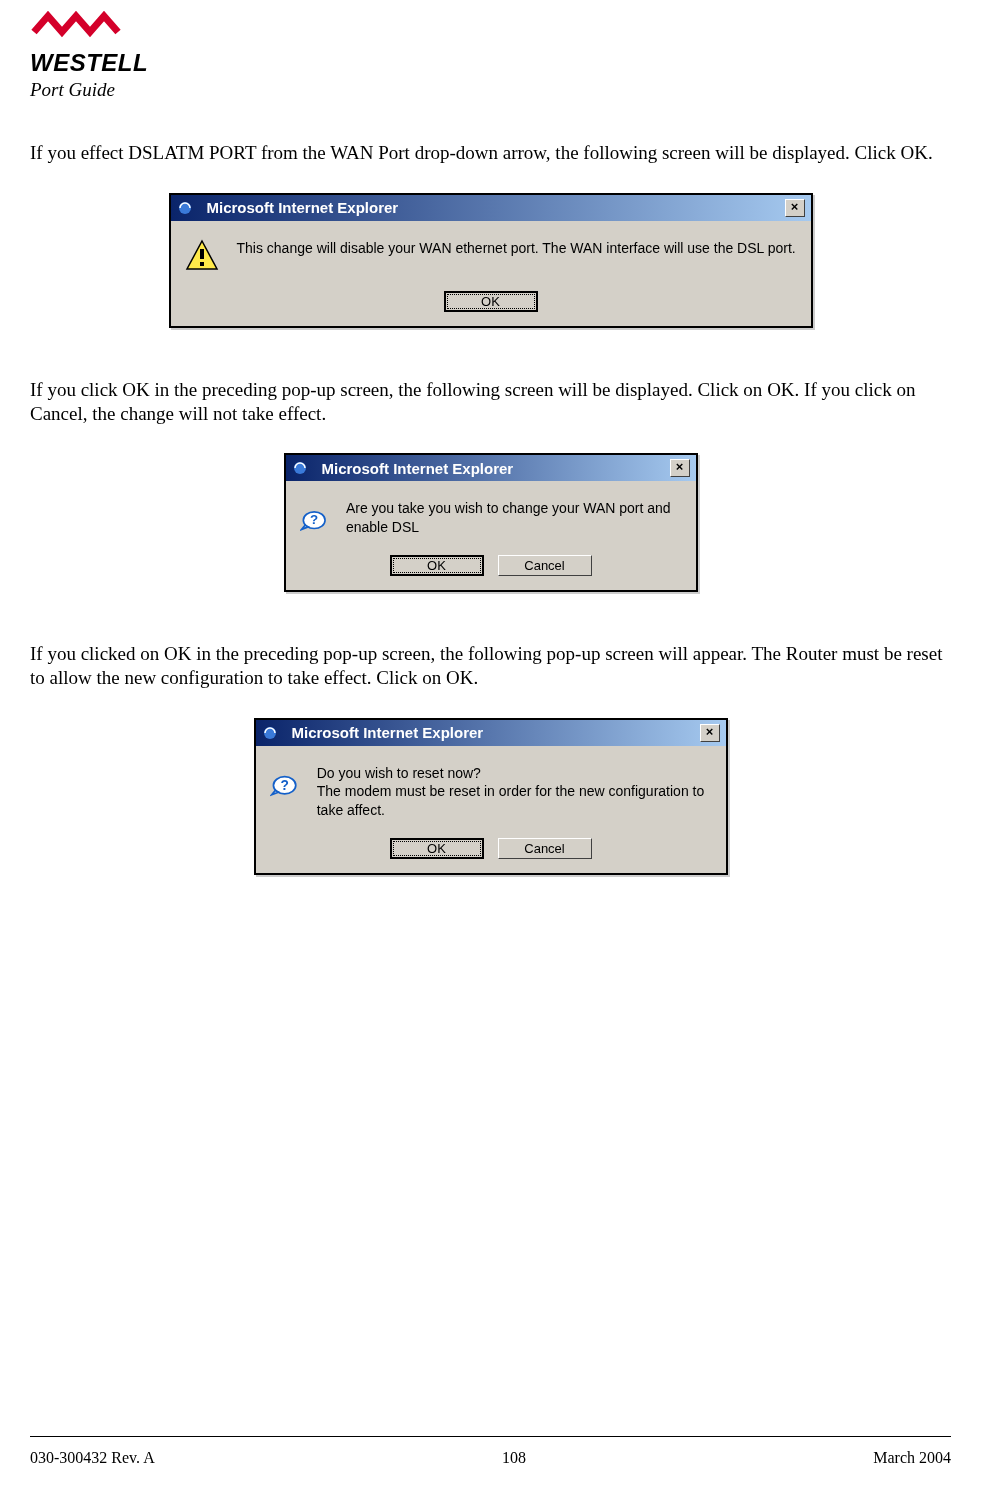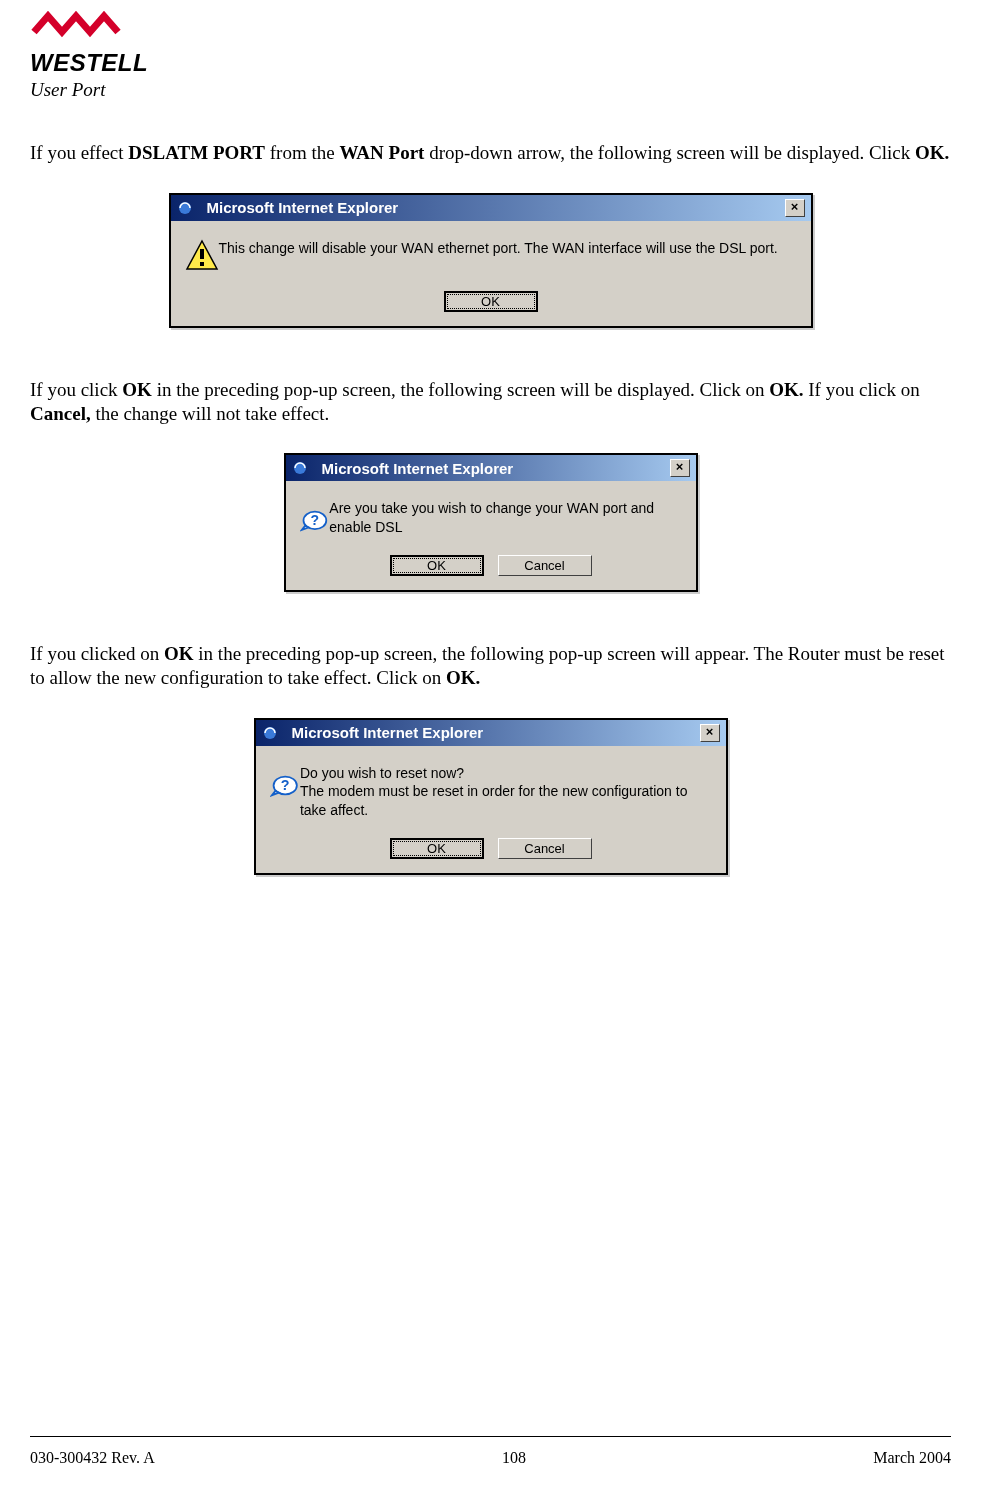--- a/index.html
+++ b/index.html
@@ -39,21 +39,21 @@
     font-size: 19px;
     margin-top: 2px;
   }
   .content {
     margin-top: 40px;
   }
   .para {
     margin: 0 0 28px 0;
     line-height: 1.25;
   }
-  .b { font-weight: bold; }
+  .b { font-weight: normal; }
 
   
   .dialog-wrap {
     display: flex;
     justify-content: center;
     margin-bottom: 50px;
   }
   .dialog {
     border: 2px solid #000;
     background: #d4d0c8;
@@ -97,21 +97,21 @@
     line-height:14px;
     text-align:center;
     cursor: default;
   }
   .dlg-body {
     padding: 18px 14px 14px 14px;
   }
   .dlg-row {
     display: flex;
     align-items: flex-start;
-    gap: 0;
+    gap: 18px;
   }
   .dlg-msg {
     font-size: 14px;
     color:#000;
     line-height:1.35;
   }
   .btn-row {
     display:flex;
     justify-content:center;
     gap: 14px;
@@ -158,21 +158,21 @@
 
 <div class="page">
 
   <div class="header">
     <div class="logo-block">
       <svg class="" width="92" height="38" viewBox="0 0 92 38">
         <path d="M4 22 L18 6 L32 22 L46 6 L60 22 L74 6 L88 22" stroke="#d4002a" stroke-width="7" fill="none" stroke-linejoin="miter"></path>
       </svg>
       <div class="logo-text">WESTELL</div>
     </div>
-    <div class="user-guide">User Port</div>
+    <div class="user-guide">Port Guide</div>
   </div>
 
   <div class="content">
 
     <p class="para">
       <span>If you effect </span><span class="b">DSLATM PORT</span><span> from the </span><span class="b">WAN Port</span><span> drop-down arrow, the following screen will be displayed. Click </span><span class="b">OK.</span>
     </p>
 
     <div class="dialog-wrap">
       <div class="dialog dlg1">

